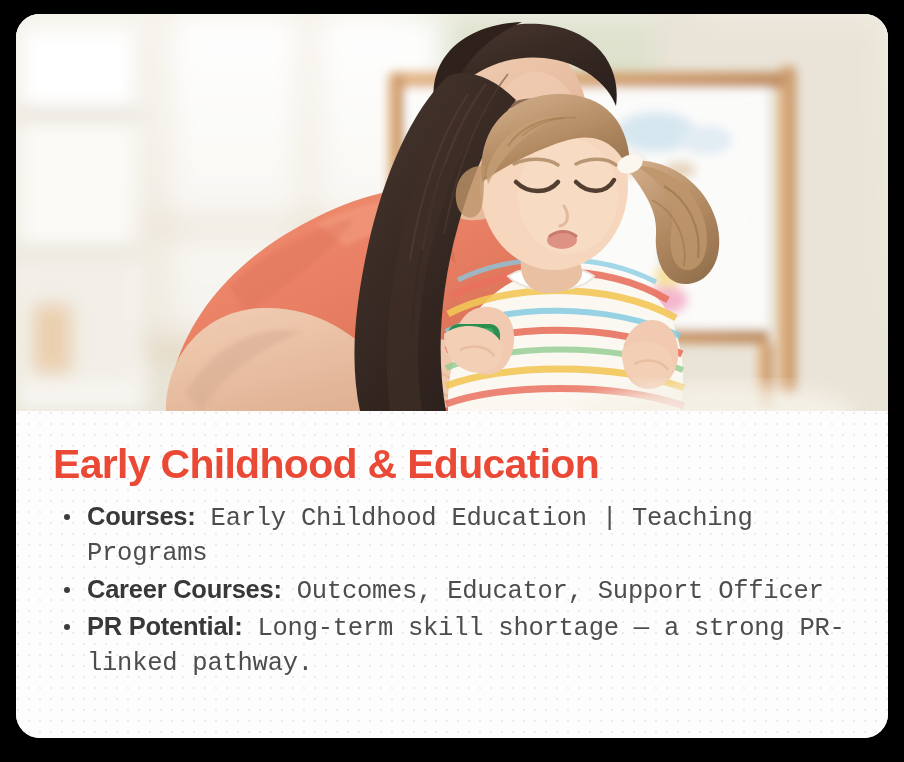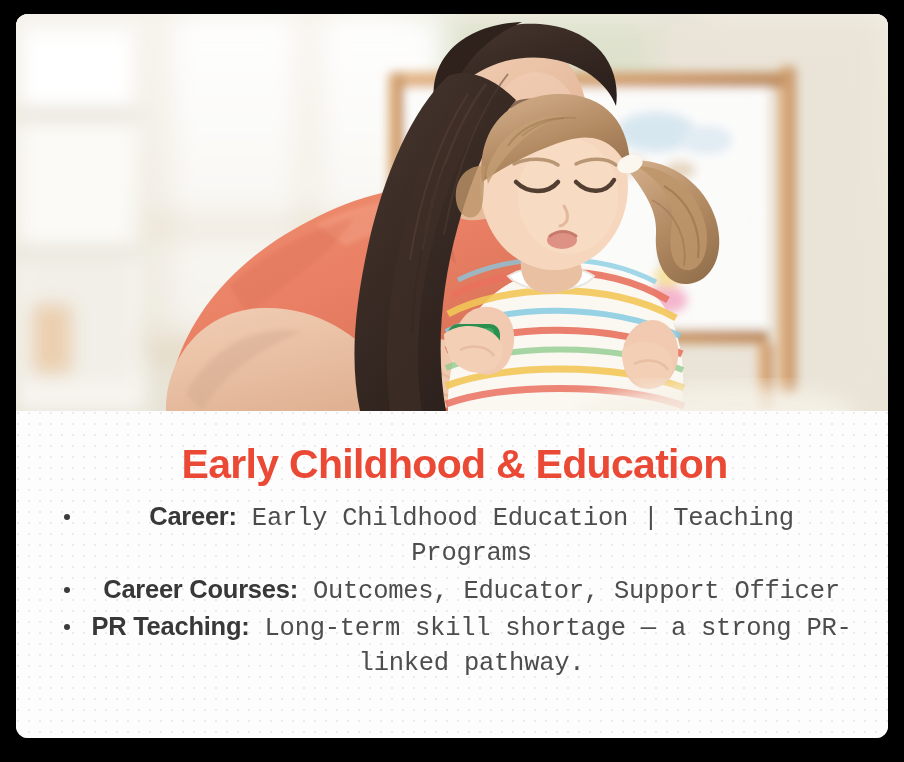--- a/index.html
+++ b/index.html
@@ -14,26 +14,25 @@
     position:relative;
     width:904px; height:762px;
     background:#000000;
   }
 
   
   .card {
     position:absolute;
     left:16px; top:14px;
     width:872px; height:724px;
-    border-radius:12px;
+    border-radius:24px;
     overflow:hidden;
     background:#ffffff;
     display:flex;
     flex-direction:column;
-    text-align:center;
   }
 
   
   .photo {
     position:relative;
     width:100%;
     height:397px;
     overflow:hidden;
     background:#efe9e1;
     flex:0 0 397px;
@@ -355,28 +354,28 @@
       </svg>
     </div>
 
     <div class="content">
 
       <h1 class="title">Early Childhood &amp; Education</h1>
 
       <ul class="bullets">
 
         <li class="bullet">
-          <span class="lbl">Career:</span><span class="txt"> Early Childhood Education | Teaching Programs</span>
+          <span class="lbl">Courses:</span><span class="txt"> Early Childhood Education | Teaching Programs</span>
         </li>
 
         <li class="bullet">
           <span class="lbl">Career Courses:</span><span class="txt"> Outcomes, Educator, Support Officer</span>
         </li>
 
         <li class="bullet">
-          <span class="lbl">PR Teaching:</span><span class="txt"> Long-term skill shortage — a strong PR-linked pathway.</span>
+          <span class="lbl">PR Potential:</span><span class="txt"> Long-term skill shortage — a strong PR-linked pathway.</span>
         </li>
 
       </ul>
     </div>
 
   </div>
 </div>
 
 </body></html>

